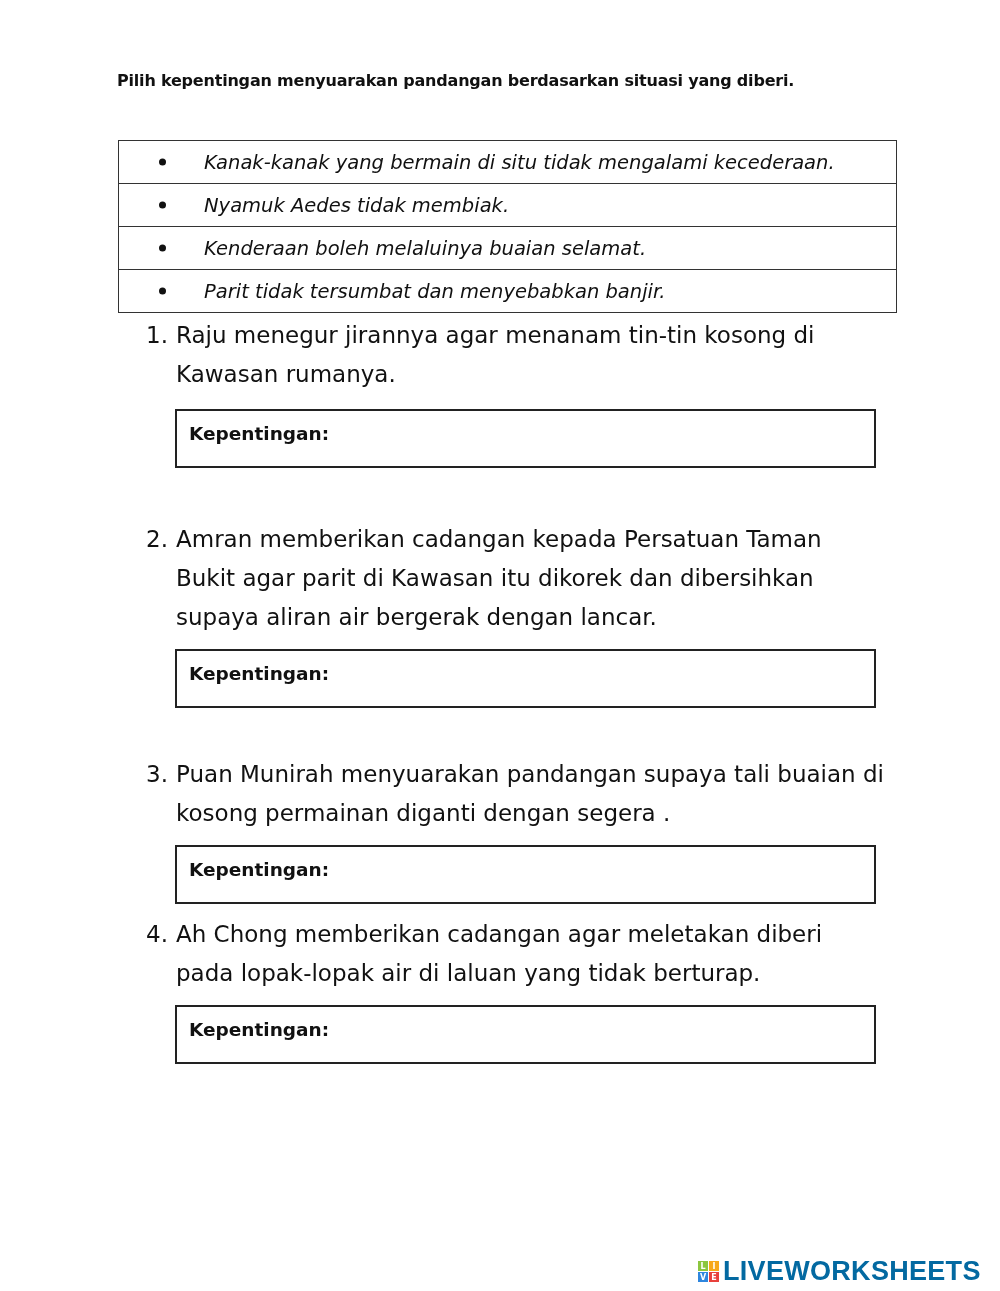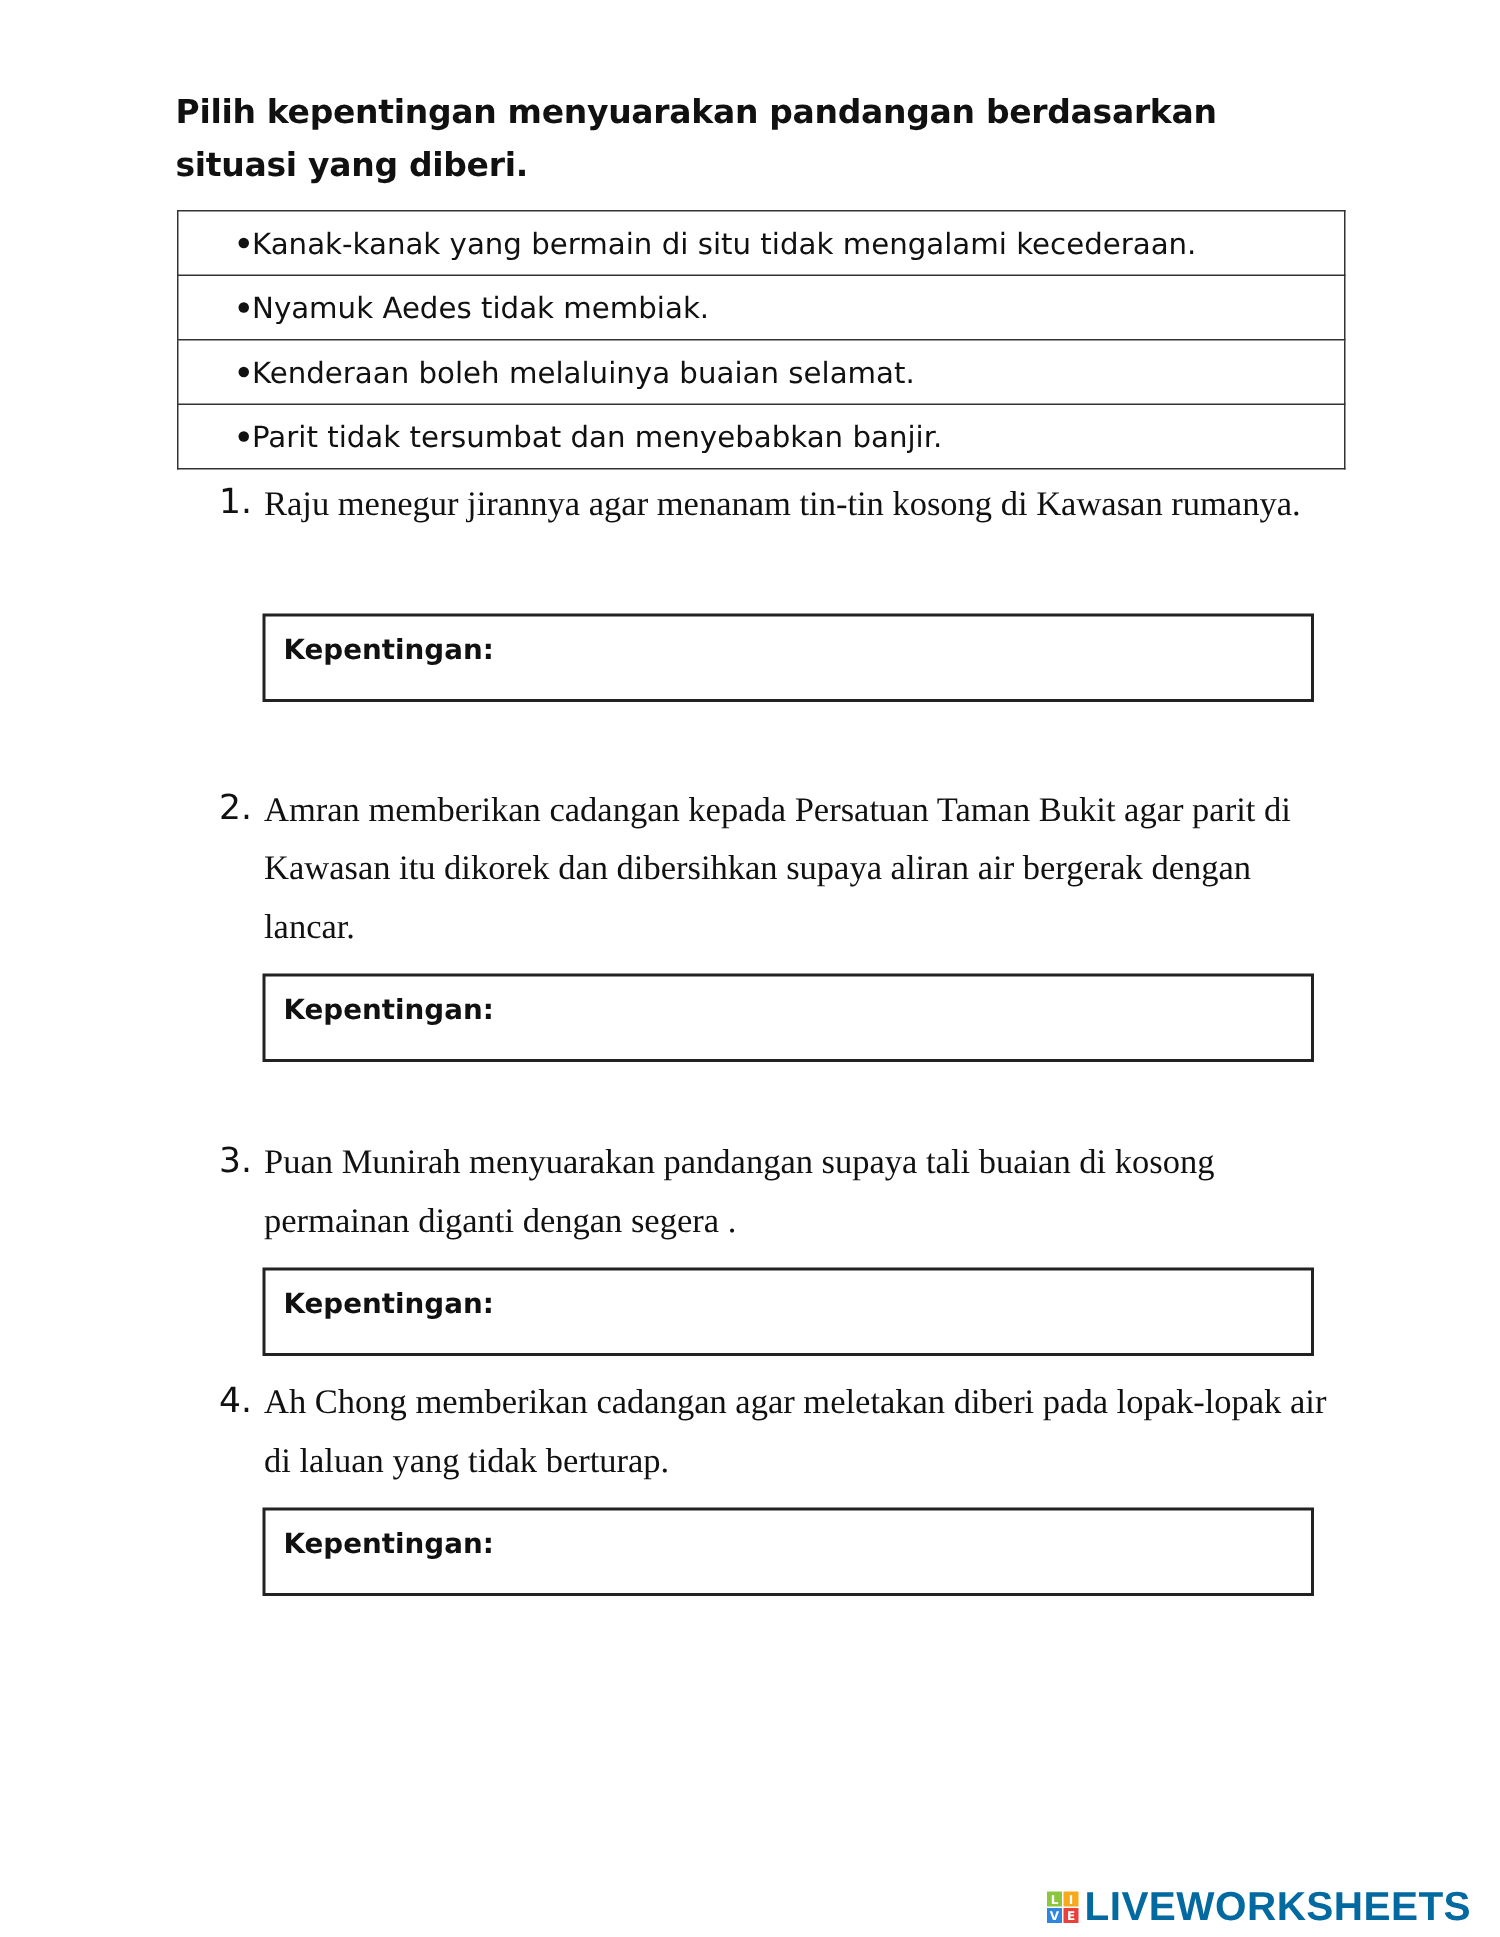--- a/index.html
+++ b/index.html
@@ -1,29 +1,29 @@
 <!DOCTYPE html>
 <html><head>
 <meta charset="utf-8">
 <style>
   html, body { margin: 0; padding: 0; background: #ffffff; }
   body { width: 1000px; height: 1291px; position: relative; overflow: hidden;
          font-family: "DejaVu Sans", sans-serif; color: #111; }
   .instruction { position: absolute; left: 117px; top: 58px; width: 780px;
-                 font-weight: bold; font-size: 22px; line-height: 35px; letter-spacing: -0.2px; }
+                 font-weight: bold; font-size: 16px; line-height: 46px; letter-spacing: -0.2px; }
   .options-table { position: absolute; left: 118px; top: 140px; width: 779px;
                    border-collapse: collapse; }
-  .options-table td { border: 1.5px solid #333; height: 42px; padding: 0 0 0 20px;
-                      font-size: 19.5px; position: relative; }
+  .options-table td { border: 1.5px solid #333; height: 42px; padding: 0 0 0 56px;
+                      font-size: 19.5px; position: relative; font-style: italic; }
   .bullet { position: absolute; left: 40px; top: 50%; width: 7px; height: 7px;
             border-radius: 50%; background: #111; transform: translateY(-50%); }
   .opt-text { margin-left: 29px; }
   .question { position: absolute; left: 146px; width: 740px; font-size: 23px; line-height: 39px; }
   .q-num { position: absolute; left: 0; top: 0; }
-  .q-text { display: block; padding-left: 30px; font-family: Liberation Serif, serif; }
+  .q-text { display: block; padding-left: 30px; }
   .answer-box { position: absolute; left: 175px; width: 701px; height: 59px;
                 border: 2px solid #222; box-sizing: border-box; }
   .answer-label { position: absolute; left: 12px; top: 12px; font-weight: bold; font-size: 18.5px; }
   .footer-logo { position: absolute; left: 698px; top: 1256px; display: flex; align-items: center; }
   .live-grid { display: grid; grid-template-columns: 10px 10px; grid-template-rows: 10px 10px; gap: 1px; margin-right: 4px; }
   .live-grid span { display: flex; align-items: center; justify-content: center;
                     font-size: 8px; font-weight: bold; color: #fff; font-family: "DejaVu Sans", sans-serif; }
   .logo-text { font-family: "Liberation Sans", sans-serif; font-weight: bold; font-size: 27px;
                color: #0369a1; letter-spacing: 0.3px; }
 </style>

